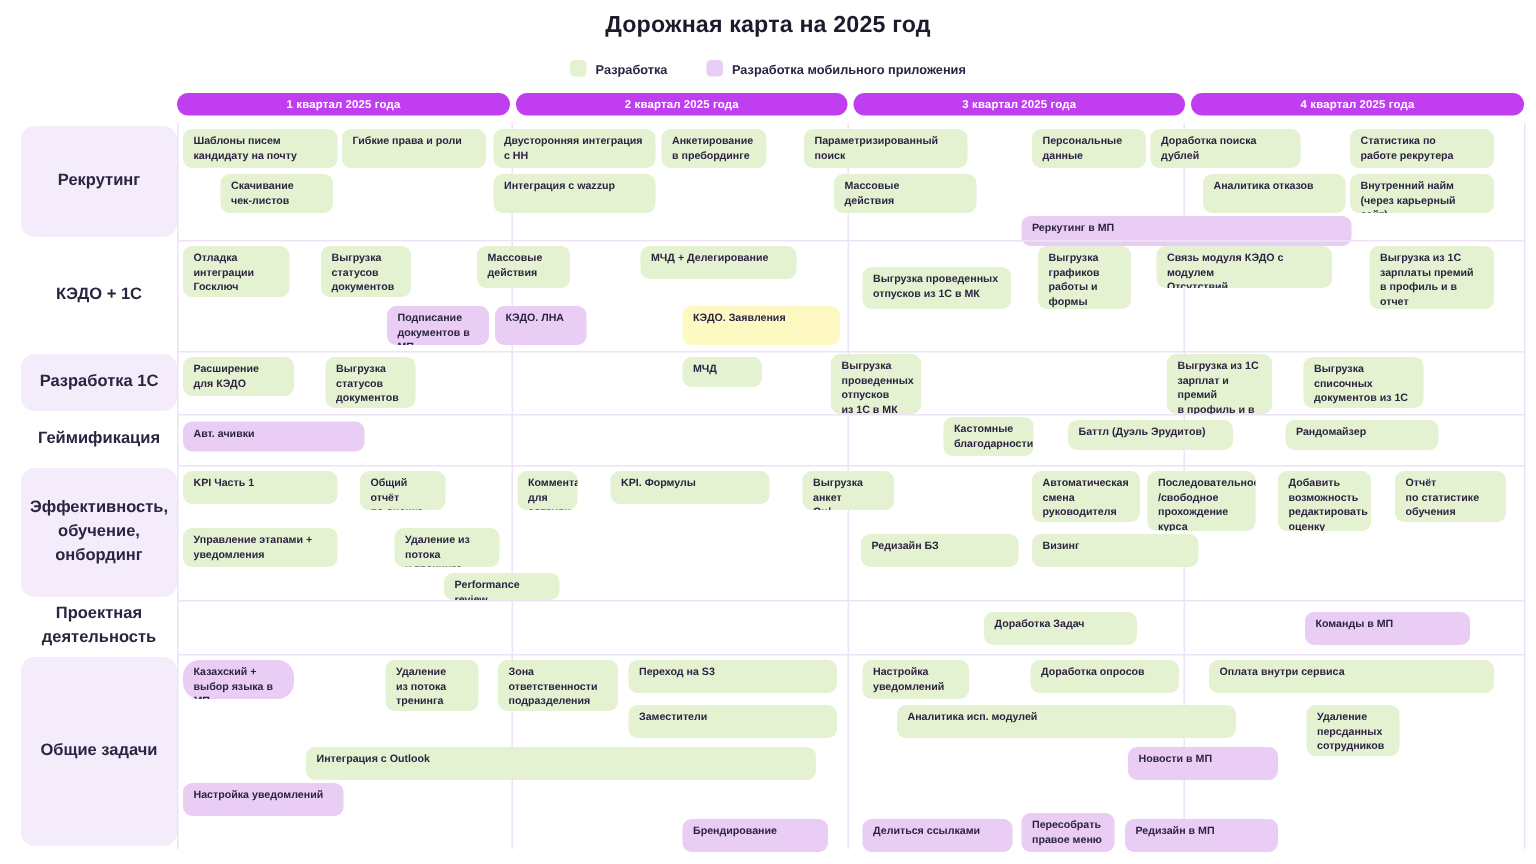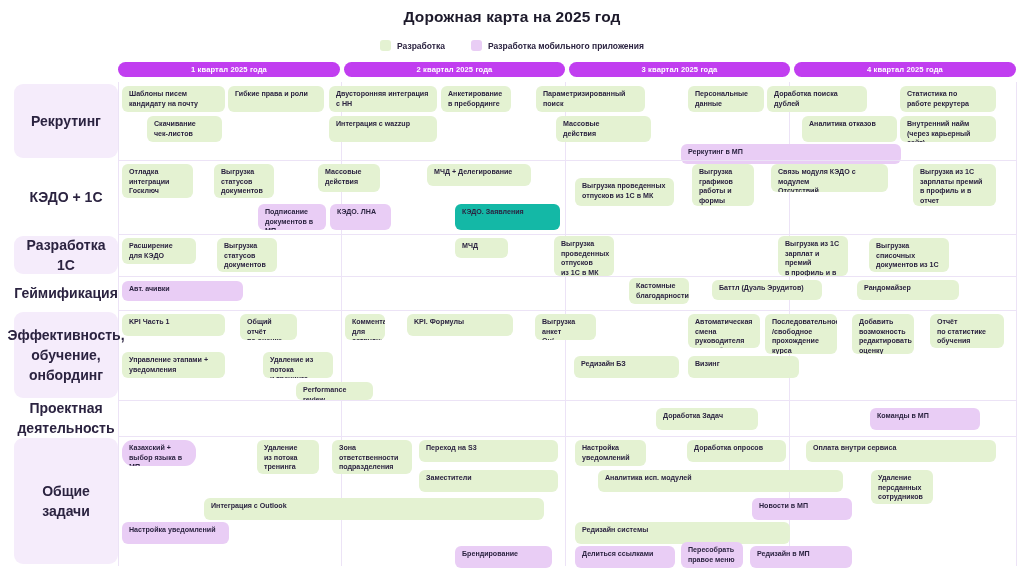--- a/index.html
+++ b/index.html
@@ -117,21 +117,21 @@
   
   .rowlabel {
     position: absolute;
     left: 0;
     width: 104px;
     border-radius: 9px;
     display: flex;
     align-items: center;
     justify-content: center;
     text-align: center;
-    font-size: 14px;
+    font-size: 11px;
     font-weight: bold;
     line-height: 1.45;
     color: #2b2340;
     padding: 0 5px;
     box-sizing: border-box;
   }
   .rowlabel.tint {
     background: #f5ecfb;
   }
   .rowlabel.plain {
@@ -288,21 +288,21 @@
 в профиль и в отчет
 по зарплате</span>
       </div>
       <div class="task mobile" style="left: 244px; top: 122px; width: 68px; height: 26px; background: rgb(233, 205, 245);">
         <span>Подписание
 документов в МП</span>
       </div>
       <div class="task mobile" style="left: 316px; top: 122px; width: 61px; height: 26px; background: rgb(233, 205, 245);">
         <span>КЭДО. ЛНА</span>
       </div>
-      <div class="task mobile" style="left: 441px; top: 122px; width: 105px; height: 26px; background: #14b8a6;">
+      <div class="task mobile" style="left: 441px; top: 122px; width: 105px; height: 26px; background: #fef9c3;">
         <span>КЭДО. Заявления</span>
       </div>
       <div class="hline" style="top: 152px; background: rgb(236, 227, 246);"></div>
       <div class="rowlabel tint" style="top: 154px; height: 38px; background: rgb(245, 236, 251);">
         <span style="white-space: pre-line;">Разработка 1С</span>
       </div>
       <div class="task dev" style="left: 108px; top: 156px; width: 74px; height: 26px; background: rgb(228, 242, 210);">
         <span>Расширение
 для КЭДО</span>
       </div>
@@ -448,37 +448,34 @@
       </div>
       <div class="task dev" style="left: 673px; top: 358px; width: 99px; height: 22px; background: rgb(228, 242, 210);">
         <span>Доработка опросов</span>
       </div>
       <div class="task dev" style="left: 405px; top: 388px; width: 139px; height: 22px; background: rgb(228, 242, 210);">
         <span>Заместители</span>
       </div>
       <div class="task dev" style="left: 792px; top: 358px; width: 190px; height: 22px; background: rgb(228, 242, 210);">
         <span>Оплата внутри сервиса</span>
       </div>
-      <div class="task dev" style="left: 584px; top: 388px; width: 245px; height: 22px; background: rgb(228, 242, 210);">
+      <div class="task dev" style="left: 584px; top: 388px; width: 226px; height: 22px; background: rgb(228, 242, 210);">
         <span>Аналитика исп. модулей</span>
       </div>
       <div class="task dev" style="left: 857px; top: 388px; width: 62px; height: 34px; background: rgb(228, 242, 210);">
         <span>Удаление
 персданных
 сотрудников</span>
       </div>
       <div class="task dev" style="left: 190px; top: 416px; width: 340px; height: 22px; background: rgb(228, 242, 210);">
         <span>Интеграция с Outlook</span>
       </div>
       <div class="task mobile" style="left: 738px; top: 416px; width: 100px; height: 22px; background: rgb(233, 205, 245);">
         <span>Новости в МП</span>
       </div>
-      <div class="task dev" style="left: 561px; top: 440px; width: 215px; height: 22px; background: rgb(228, 242, 210);">
-        <span>Редизайн системы</span>
-      </div>
       <div class="task mobile" style="left: 108px; top: 440px; width: 107px; height: 22px; background: rgb(233, 205, 245);">
         <span>Настройка уведомлений</span>
       </div>
       <div class="task mobile" style="left: 441px; top: 464px; width: 97px; height: 22px; background: rgb(233, 205, 245);">
         <span>Брендирование</span>
       </div>
       <div class="task mobile" style="left: 561px; top: 464px; width: 100px; height: 22px; background: rgb(233, 205, 245);">
         <span>Делиться ссылками</span>
       </div>
       <div class="task mobile" style="left: 667px; top: 460px; width: 62px; height: 26px; background: rgb(233, 205, 245);">

